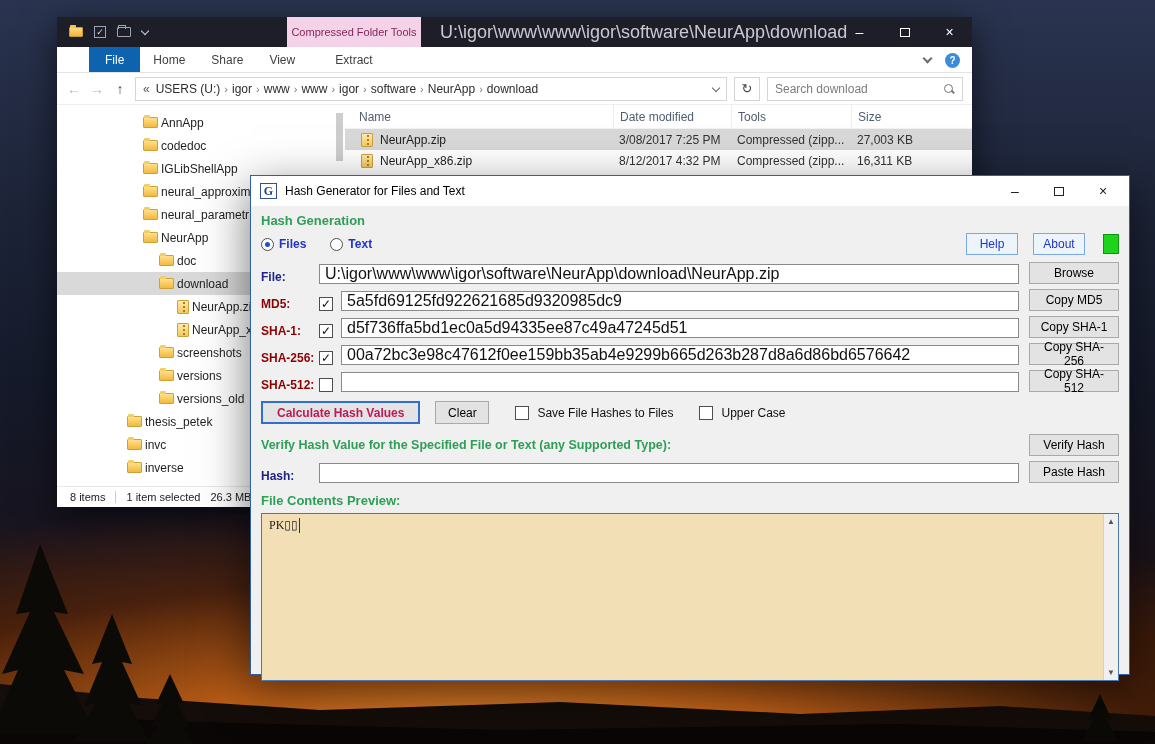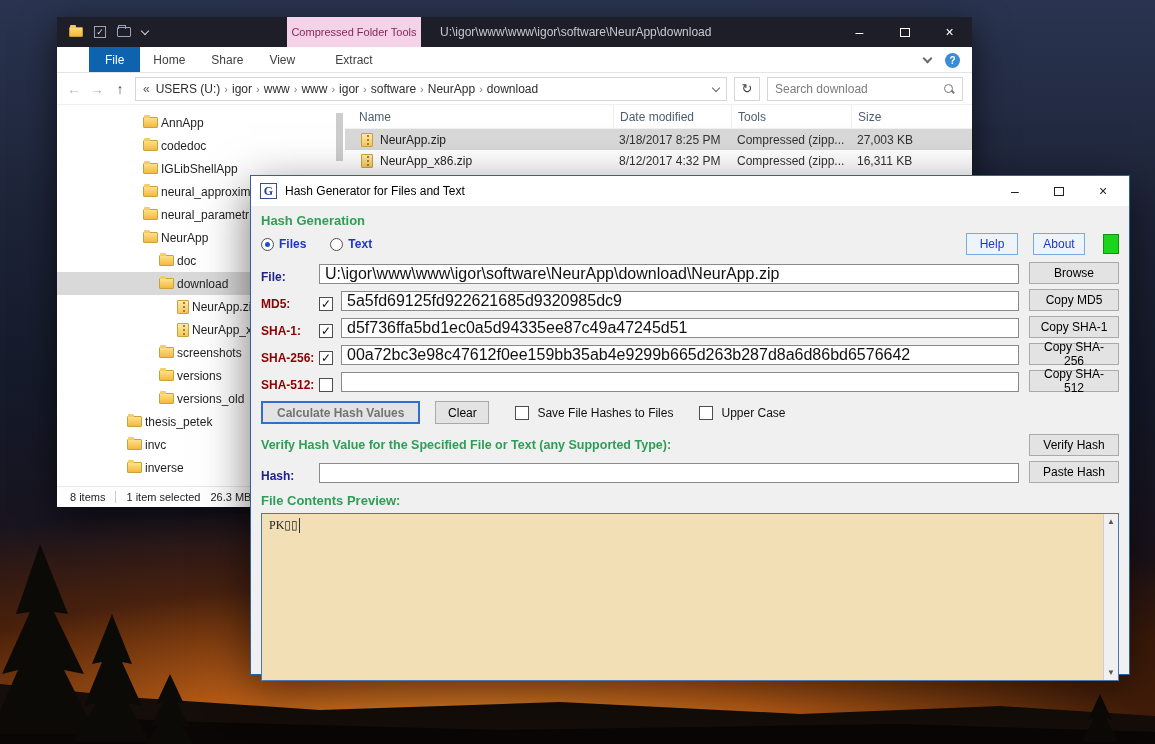--- a/index.html
+++ b/index.html
@@ -21,21 +21,21 @@
   .tbar { height:30px; background:#1e1e28; position:relative; display:flex; align-items:center; color:#e8e8e8; }
   .qa { display:flex; align-items:center; gap:11px; margin-left:12px; }
   .mini-folder { width:14px; height:10px; background:linear-gradient(#ffd97a,#f0b73e); border:1px solid #c79d38; border-radius:1px; position:relative; }
   .mini-folder::before { content:""; position:absolute; left:0; top:-3px; width:6px; height:3px; background:#f0c75e; border-radius:1px 1px 0 0; }
   .mini-check { width:12px; height:12px; border:1px solid #9aa4b8; color:#cfd6e4; font-size:9px; display:flex; align-items:center; justify-content:center; background:transparent; }
   .mini-folder.ghost { background:transparent; border-color:#9aa4b8; }
   .mini-folder.ghost::before { background:transparent; border:1px solid #9aa4b8; border-bottom:none; }
   .cdown { width:6px; height:6px; border-right:1px solid #cfd6e4; border-bottom:1px solid #cfd6e4; transform:rotate(45deg); margin-top:-3px; }
   .ctx-tab { position:absolute; left:230px; top:0; width:134px; height:30px; background:#f4d2e7;
     color:#86265c; font-size:11px; display:flex; align-items:center; justify-content:center; }
-  .etitle { position:absolute; left:383px; top:0; height:30px; display:flex; align-items:center; font-size:12px; color:#c9c9cf; }
+  .etitle { position:absolute; left:383px; top:0; height:30px; display:flex; align-items:center; font-size:18px; color:#c9c9cf; }
   .winbtns { position:absolute; right:0; top:0; display:flex; }
   .wb { width:45px; height:30px; display:flex; align-items:center; justify-content:center; font-size:14px; color:#fff; }
   .maxbox { width:10px; height:9px; border:1px solid currentColor; display:inline-block; }
 
   .tabs { height:26px; background:#fff; border-bottom:1px solid #e4e4e4; display:flex; position:relative; font-size:12px;padding-left:32px; }
   .tab-file { background:#0e63af; color:#fff; padding:0 16px; display:flex; align-items:center; }
   .tab { padding:0 13px; display:flex; align-items:center; color:#3f3f3f; }
   .tab-extract { position:absolute; left:230px; width:134px; top:0; height:26px; display:flex; align-items:center; justify-content:center; color:#3f3f3f; }
   .tabs-right { position:absolute; right:12px; top:0; height:26px; display:flex; align-items:center; gap:14px; }
   .rib-chev { width:7px; height:7px; border-right:2px solid #6b6b6b; border-bottom:2px solid #6b6b6b; transform:rotate(45deg); margin-top:-3px; }
@@ -105,21 +105,21 @@
   .green-sq { width:16px; height:20px; background:#1bd41b; border:1px solid #0d960d; margin-left:18px; }
   .frowd { display:flex; align-items:flex-end; margin:5px 0; }
   .dlabel { width:58px; font-weight:bold; color:#20208c; flex:none; }
   .dlabel.red { color:#8b0000; }
   .cbx { width:14px; height:14px; border:1px solid #4e4e4e; background:#fff; margin-right:8px; position:relative;
     display:flex; align-items:center; justify-content:center; font-size:12px; color:#111; flex:none; }
   .cbx.checked::after { content:"\2713"; }
   .dinput { flex:1; height:20px; border:1px solid #8a8a8a; background:#fff; font-size:16px; padding:0 5px; font-family:inherit; color:#111; }
   .rbtn { width:90px; margin-left:10px; flex:none; }
   .calc-row { display:flex; align-items:center; margin:9px 0 10px; }
-  .btn-calc { font-weight:bold; color:#737373; border:1px solid #2f6fd0; box-shadow:inset 0 0 0 1px #2f6fd0; height:23px; padding:0 15px; }
+  .btn-calc { font-weight:bold; color:#be185d; border:1px solid #2f6fd0; box-shadow:inset 0 0 0 1px #2f6fd0; height:23px; padding:0 15px; }
   .btn-clear { width:54px; height:23px; margin-left:15px; }
   .chk-label { margin-left:0; color:#111; }
   .gap26 { width:26px; } .gap15 { width:15px; }
   .verify-row { display:flex; align-items:center; margin:10px 0 2px; }
   .verify-row .h-green { margin:0; flex:1; font-size:12.5px; }
   .preview-box { margin:3px 0 0; height:168px; background:#f3dfb6; border:1px solid #4d77ad; position:relative;
     padding:4px 7px; font-family:"Liberation Serif", serif; font-size:12px; color:#222; }
   .pv-scroll { position:absolute; right:0; top:0; bottom:0; width:15px; background:#f0f0f0; border-left:1px solid #d0d0d0;
     display:flex; flex-direction:column; justify-content:space-between; align-items:center; font-size:8px; color:#555; padding:3px 0; }
   .pv-text { display:inline-block; border-right:1px solid #333; padding-right:1px; }
@@ -275,21 +275,21 @@
         <div class="col-name">Name</div>
         <div class="col-date">Date modified</div>
         <div class="col-type">Tools</div>
         <div class="col-size">Size</div>
       </div>
       <div class="frow sel">
         <div class="col-name">
             <span class="zico"></span>
             <span>NeurApp.zip</span>
           </div>
-        <div class="col-date">3/18/2017 8:25 PM</div>
+        <div class="col-date">3/08/2017 7:25 PM</div>
         <div class="col-type">Compressed (zipp...</div>
         <div class="col-size">27,003 KB</div>
       </div>
       <div class="frow">
         <div class="col-name">
             <span class="zico"></span>
             <span>NeurApp_x86.zip</span>
           </div>
         <div class="col-date">8/12/2017 4:32 PM</div>
         <div class="col-type">Compressed (zipp...</div>

